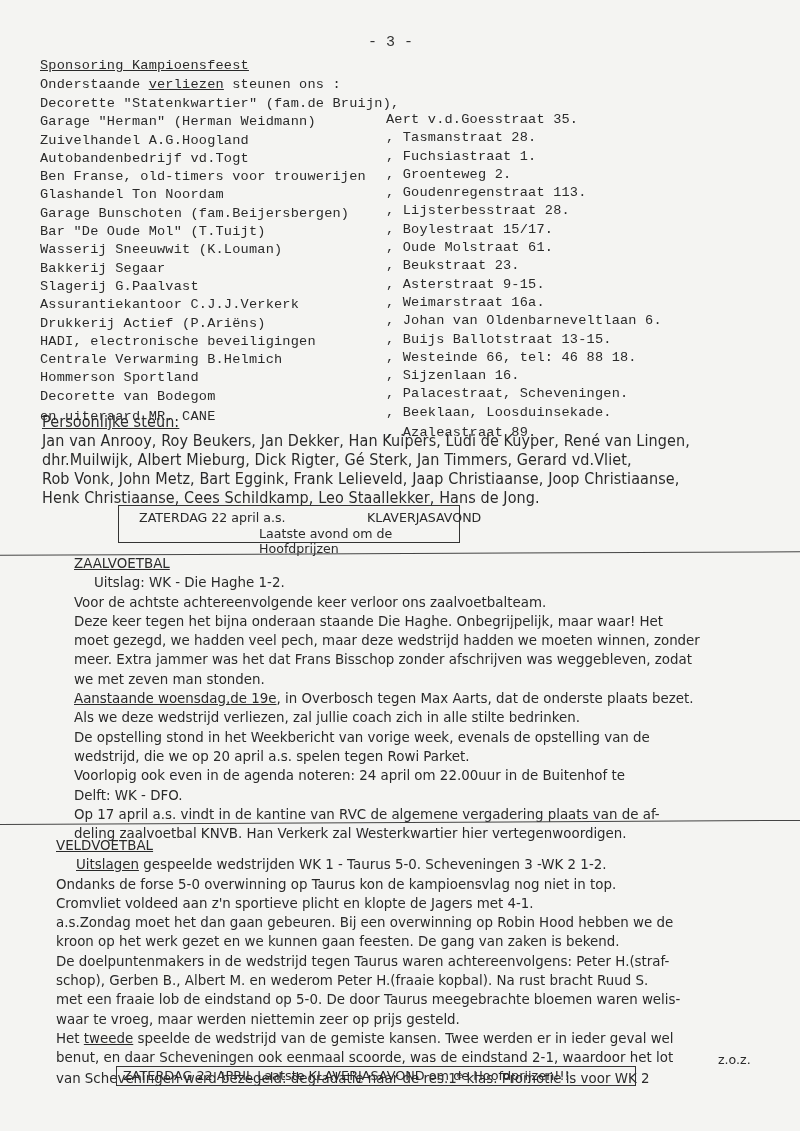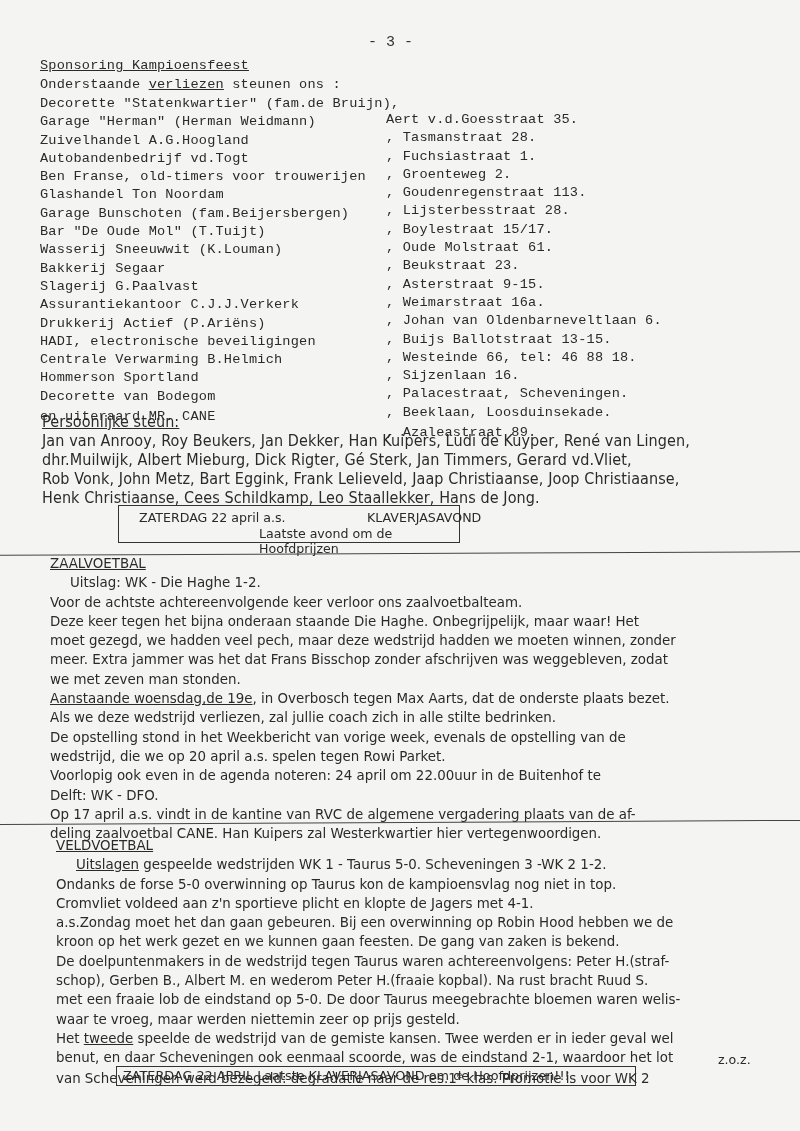--- a/index.html
+++ b/index.html
@@ -136,36 +136,36 @@
   </div>
 
   <div class="box1">
     <span class="l1">ZATERDAG  22 april a.s.</span>
     <span class="l1b">KLAVERJASAVOND</span>
     <span class="l2">Laatste avond om de Hoofdprijzen</span>
   </div>
 
   <div class="hr" style="left:0; top:553px; width:800px; transform:rotate(-0.25deg);"></div>
 
-  <div class="section" style="top:556px;">
+  <div class="section" style="top:556px;margin-left:24px;">
     <div class="line u">ZAALVOETBAL</div>
     <div class="line indent">Uitslag:  WK - Die Haghe  1-2.</div>
     <div class="line">Voor de achtste achtereenvolgende keer verloor ons zaalvoetbalteam.</div>
     <div class="line">Deze keer tegen het bijna onderaan staande Die Haghe. Onbegrijpelijk, maar waar! Het</div>
     <div class="line">moet gezegd, we hadden veel pech, maar deze wedstrijd hadden we moeten winnen, zonder</div>
     <div class="line">meer. Extra jammer was het dat Frans Bisschop zonder afschrijven was weggebleven, zodat</div>
     <div class="line">we met zeven man stonden.</div>
     <div class="line"><span class="u">Aanstaande woensdag,</span><span class="u">de 19e</span><span>, in Overbosch tegen Max Aarts, dat de onderste plaats bezet.</span></div>
     <div class="line">Als we deze wedstrijd verliezen, zal jullie coach zich in alle stilte bedrinken.</div>
     <div class="line">De opstelling stond in het Weekbericht van vorige week, evenals de opstelling van de</div>
     <div class="line">wedstrijd, die we op 20 april a.s. spelen tegen Rowi Parket.</div>
     <div class="line">Voorlopig ook even in de agenda noteren:    24 april  om 22.00uur in de Buitenhof te</div>
     <div class="line">Delft:  WK - DFO.</div>
     <div class="line">Op 17 april a.s. vindt in de kantine van RVC de algemene vergadering plaats van de af-</div>
-    <div class="line">deling zaalvoetbal CANE. Han Kuipers zal Westerkwartier hier vertegenwoordigen.</div>
+    <div class="line">deling zaalvoetbal KNVB. Han Verkerk zal Westerkwartier hier vertegenwoordigen.</div>
   </div>
 
   <div class="hr" style="left:0; top:822px; width:800px; transform:rotate(-0.3deg);"></div>
 
   <div class="section" style="top:838px; left:56px;">
     <div class="line u">VELDVOETBAL</div>
     <div class="line indent"><span class="u">Uitslagen</span><span> gespeelde wedstrijden  WK 1 - Taurus   5-0.  Scheveningen 3 -WK 2   1-2.</span></div>
     <div class="line">Ondanks de forse 5-0 overwinning op Taurus kon de kampioensvlag nog niet in top.</div>
     <div class="line">Cromvliet voldeed aan z'n sportieve plicht en klopte de Jagers met 4-1.</div>
     <div class="line">a.s.Zondag moet het dan gaan gebeuren. Bij een overwinning op Robin Hood hebben we de</div>

